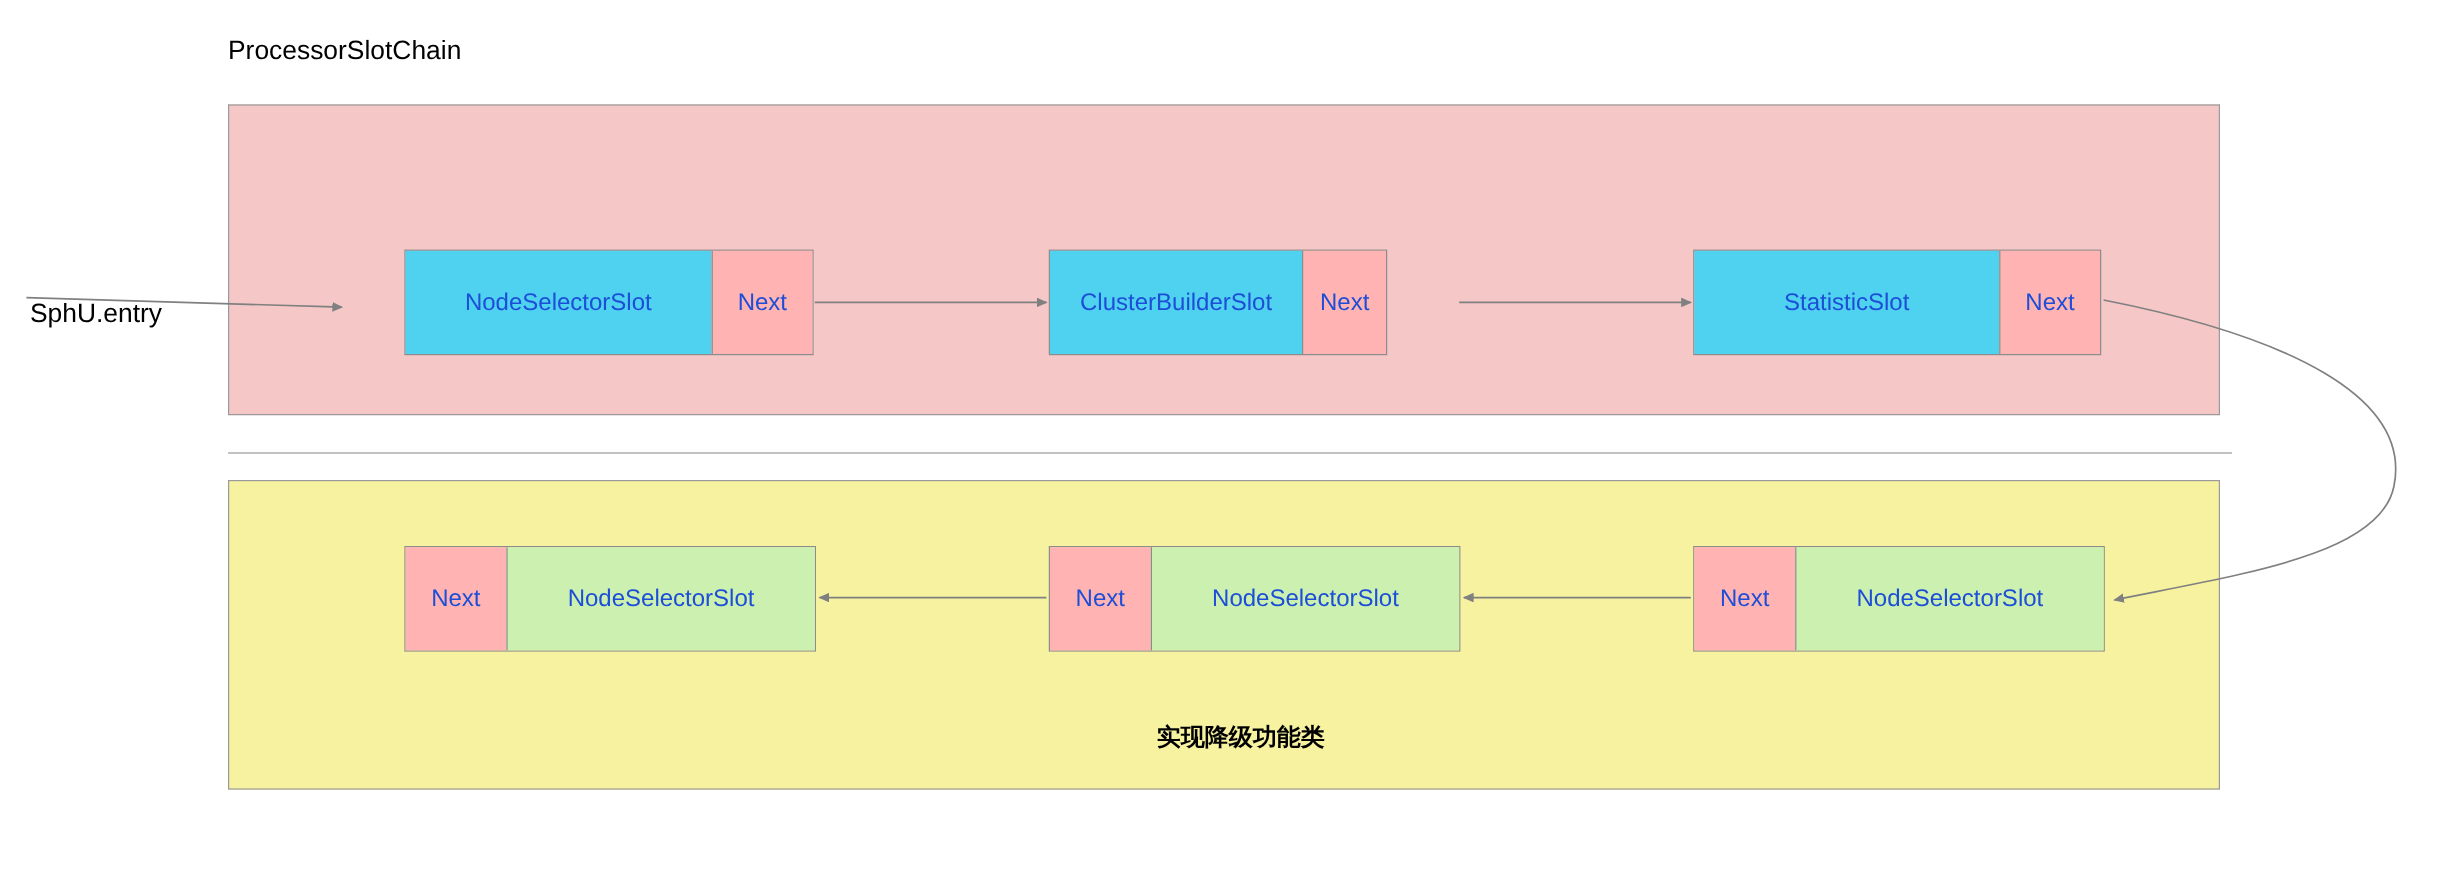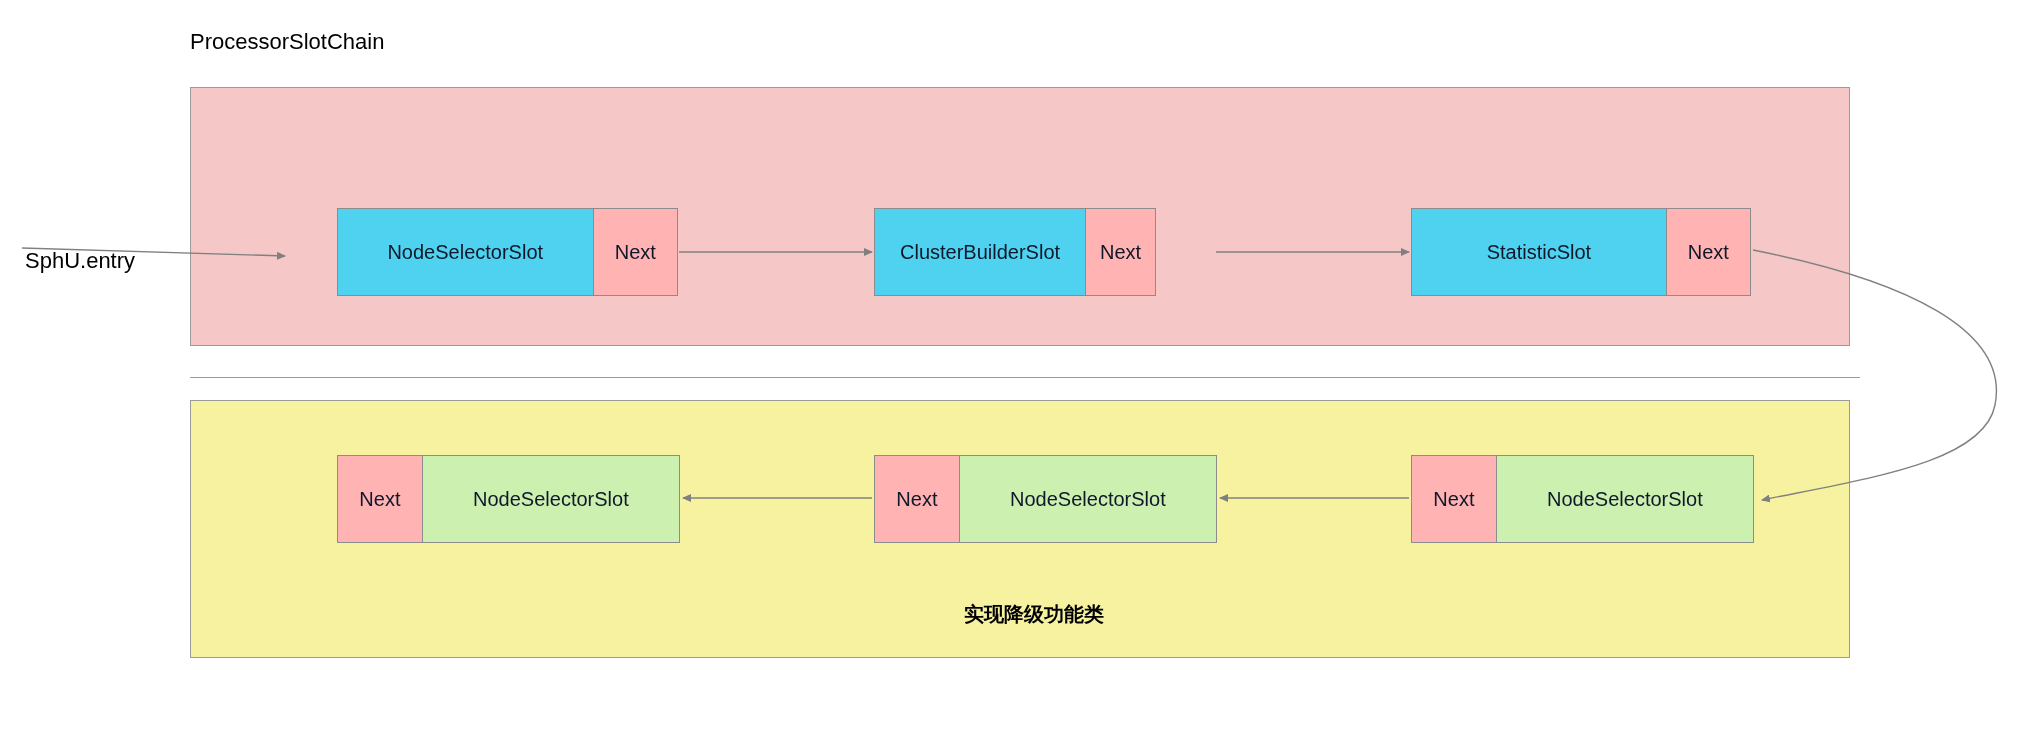--- a/index.html
+++ b/index.html
@@ -79,21 +79,21 @@
     flex-direction: row;
     align-items: stretch;
     border: 1px solid #8c8c8c;
     height: 88px;
   }
   .slot-cell {
     display: flex;
     align-items: center;
     justify-content: center;
     font-size: 20px;
-    color: #0f172a;
+    color: #1d4ed8;
     white-space: nowrap;
   }
   .slot-cell.divider-left { border-left: 1px solid #8c8c8c; }
 
   .cell-name-cyan  { background: #4ed2f0; }
   .cell-name-green { background: #ccf0b0; }
   .cell-next       { background: #ffb3b3; }
 
   
   .row-top { top: 208px; }

